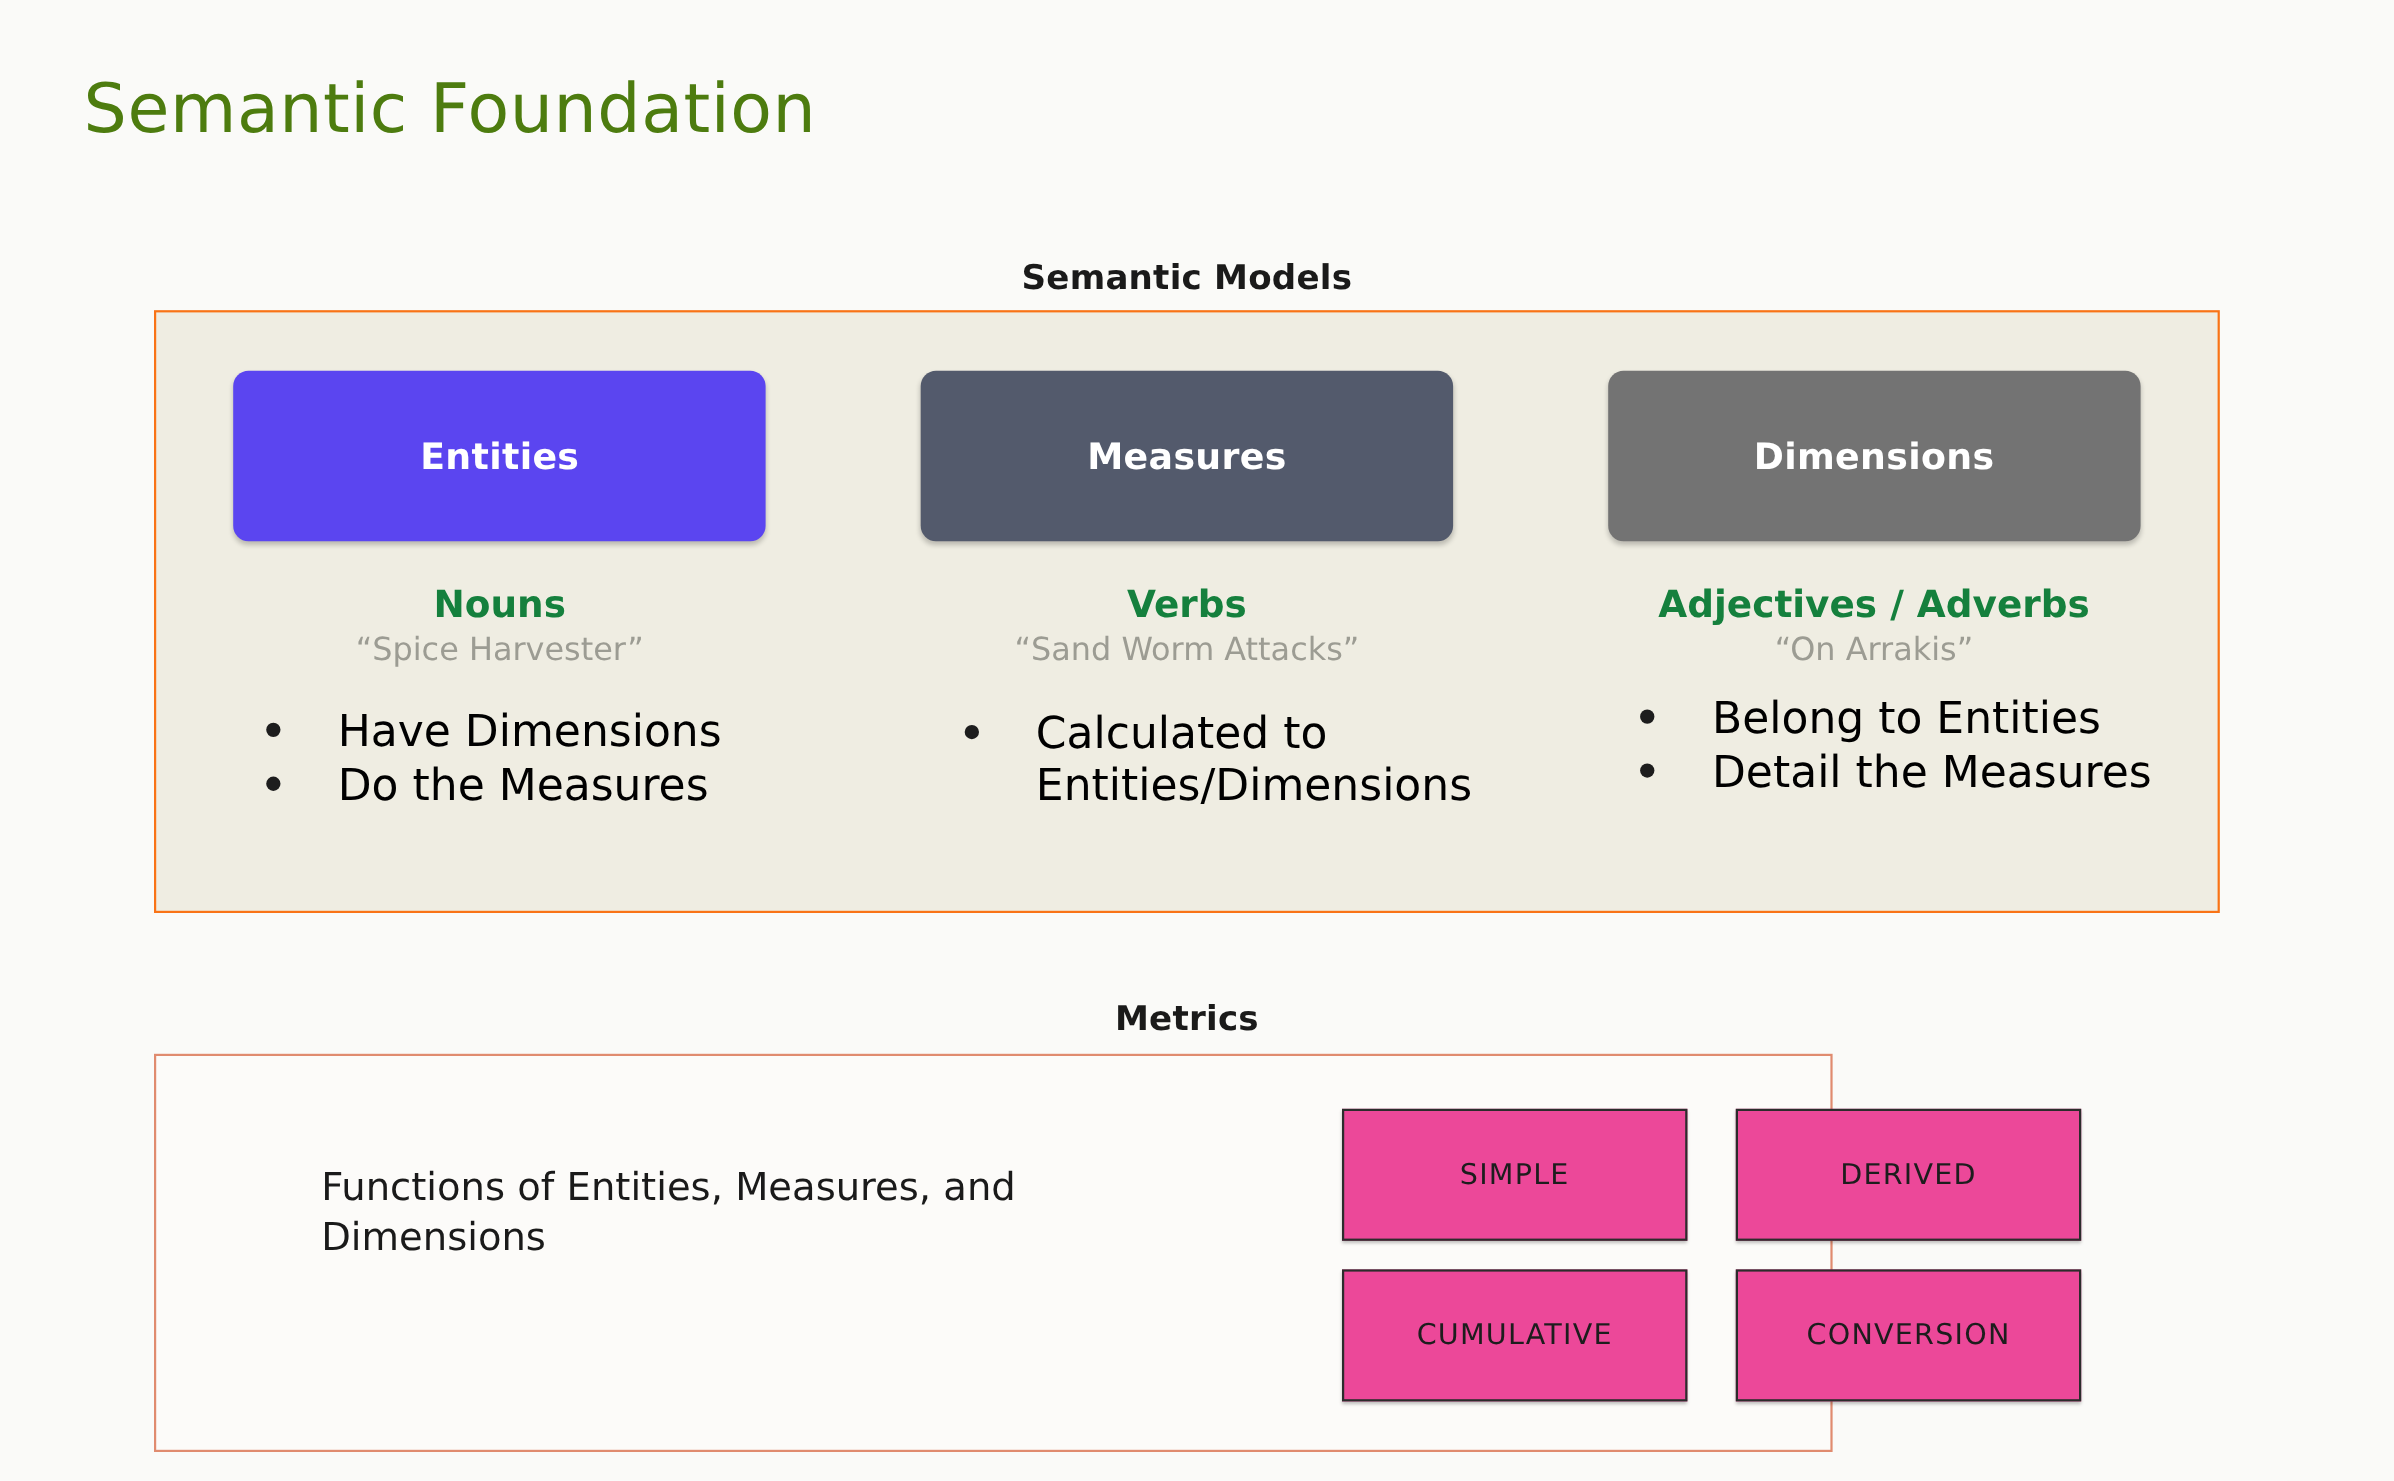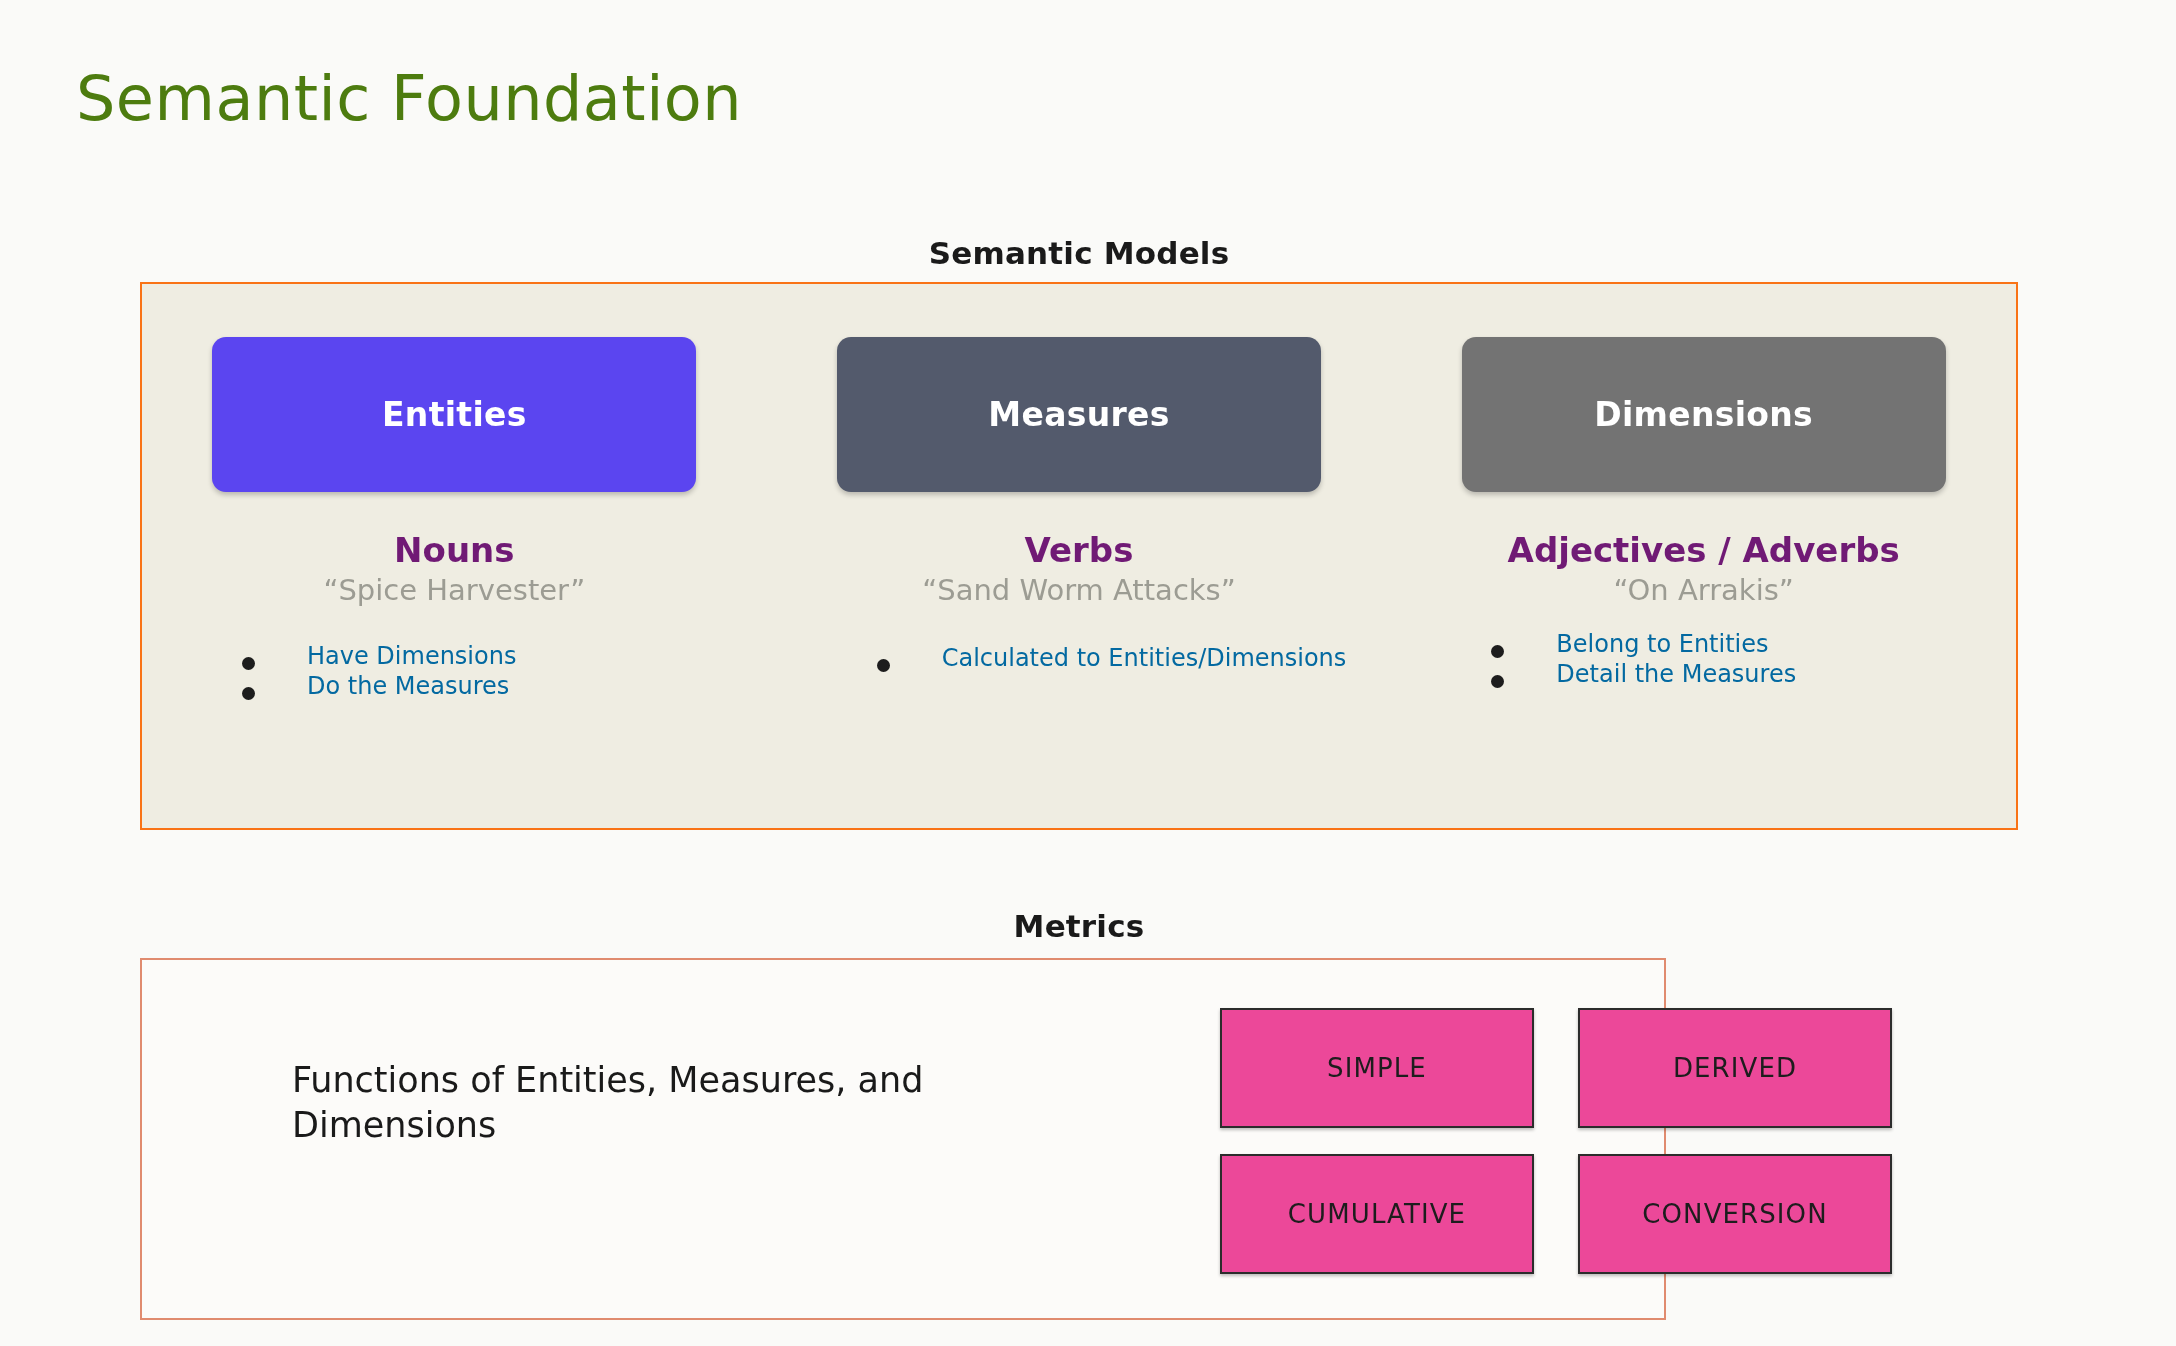--- a/index.html
+++ b/index.html
@@ -92,43 +92,43 @@
     box-sizing: border-box;
   }
   .chip-entities   { background: #5b45f0; }
   .chip-measures   { background: #535a6c; }
   .chip-dimensions { background: #737373; }
 
   .pos-label {
     margin-top: 41px;
     font-size: 34px;
     font-weight: 700;
-    color: #701a75;
+    color: #15803d;
     text-align: right;
     line-height: 1.05;
     white-space: nowrap;
   }
   .pos-example {
     margin-top: 4px;
     font-size: 29px;
     font-weight: 400;
     color: #9c9c93;
     text-align: right;
     white-space: nowrap;
   }
 
   .bullet-list {
     list-style: none;
     margin: 0;
     padding: 0;
     width: 100%;
     box-sizing: border-box;
-    font-size: 24px;
+    font-size: 40px;
     line-height: 1.18;
-    color: #0369a1;
+    color: #000000;
   }
   .bullet-item {
     display: flex;
     align-items: flex-start;
     margin-bottom: 2px;
   }
   .bullet-dot {
     flex: 0 0 auto;
     width: 13px;
     height: 13px;

